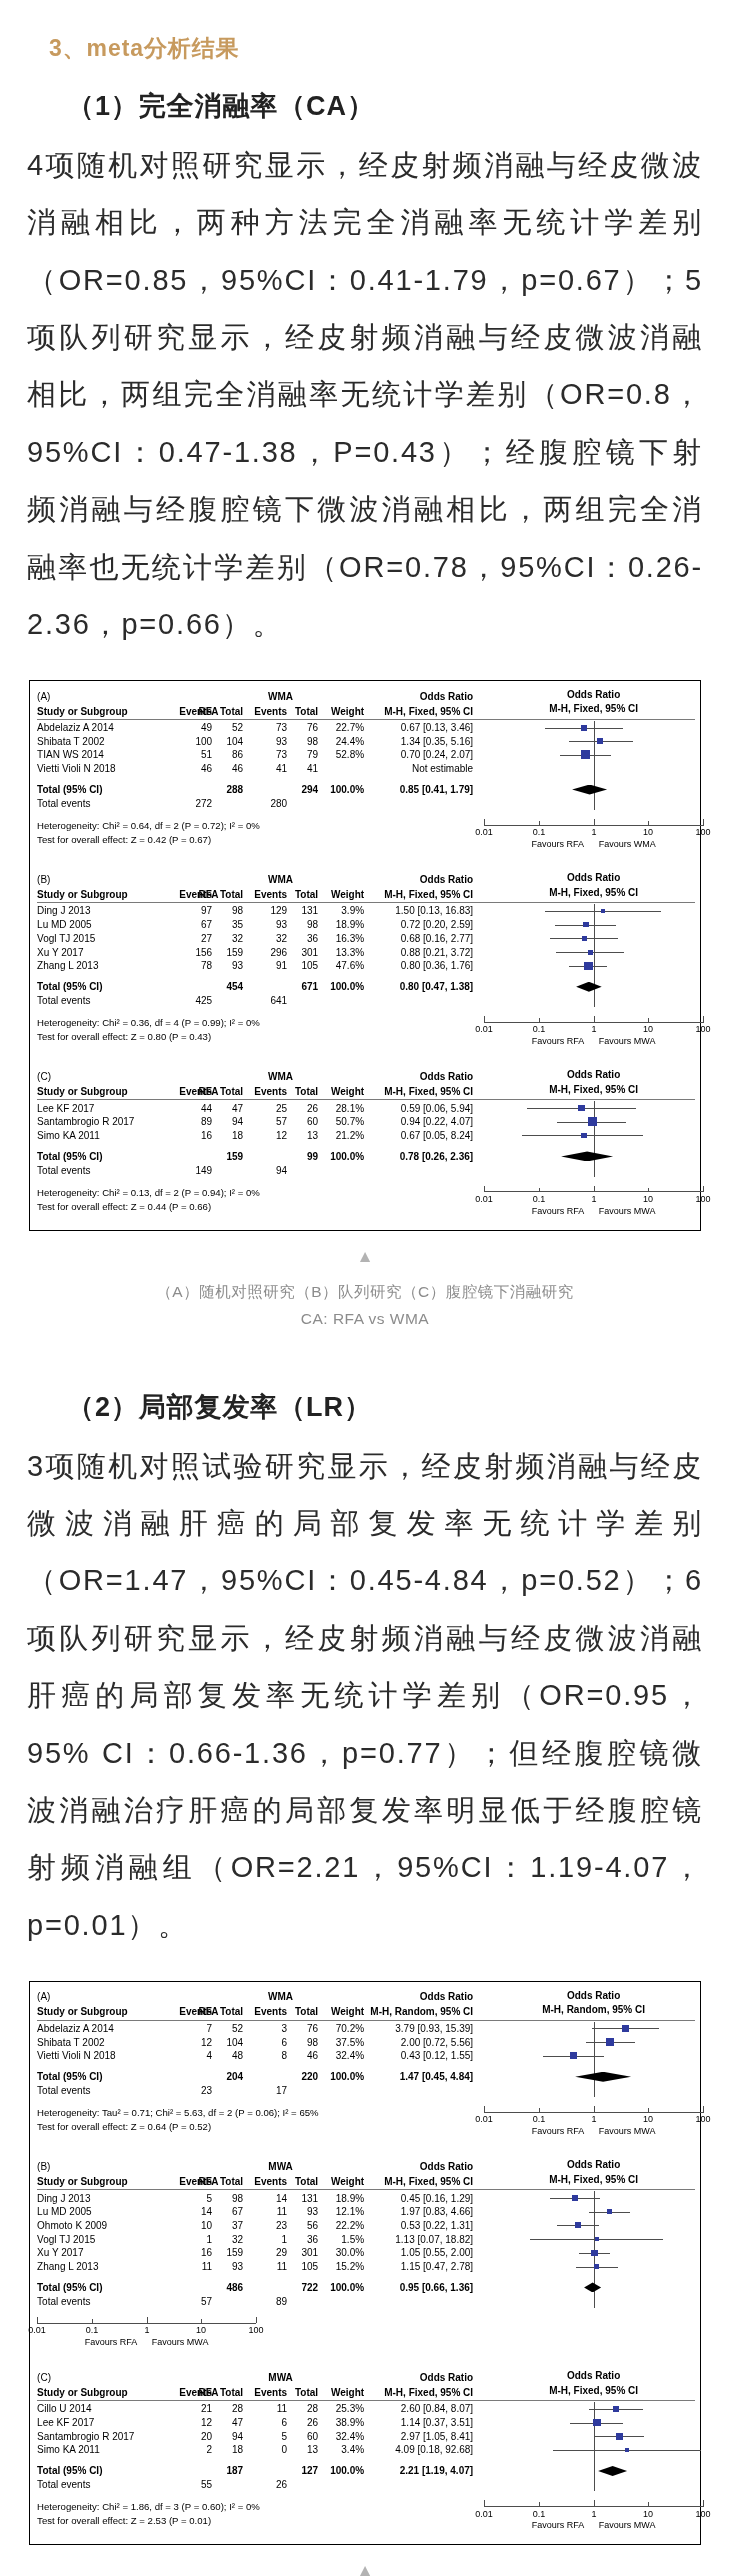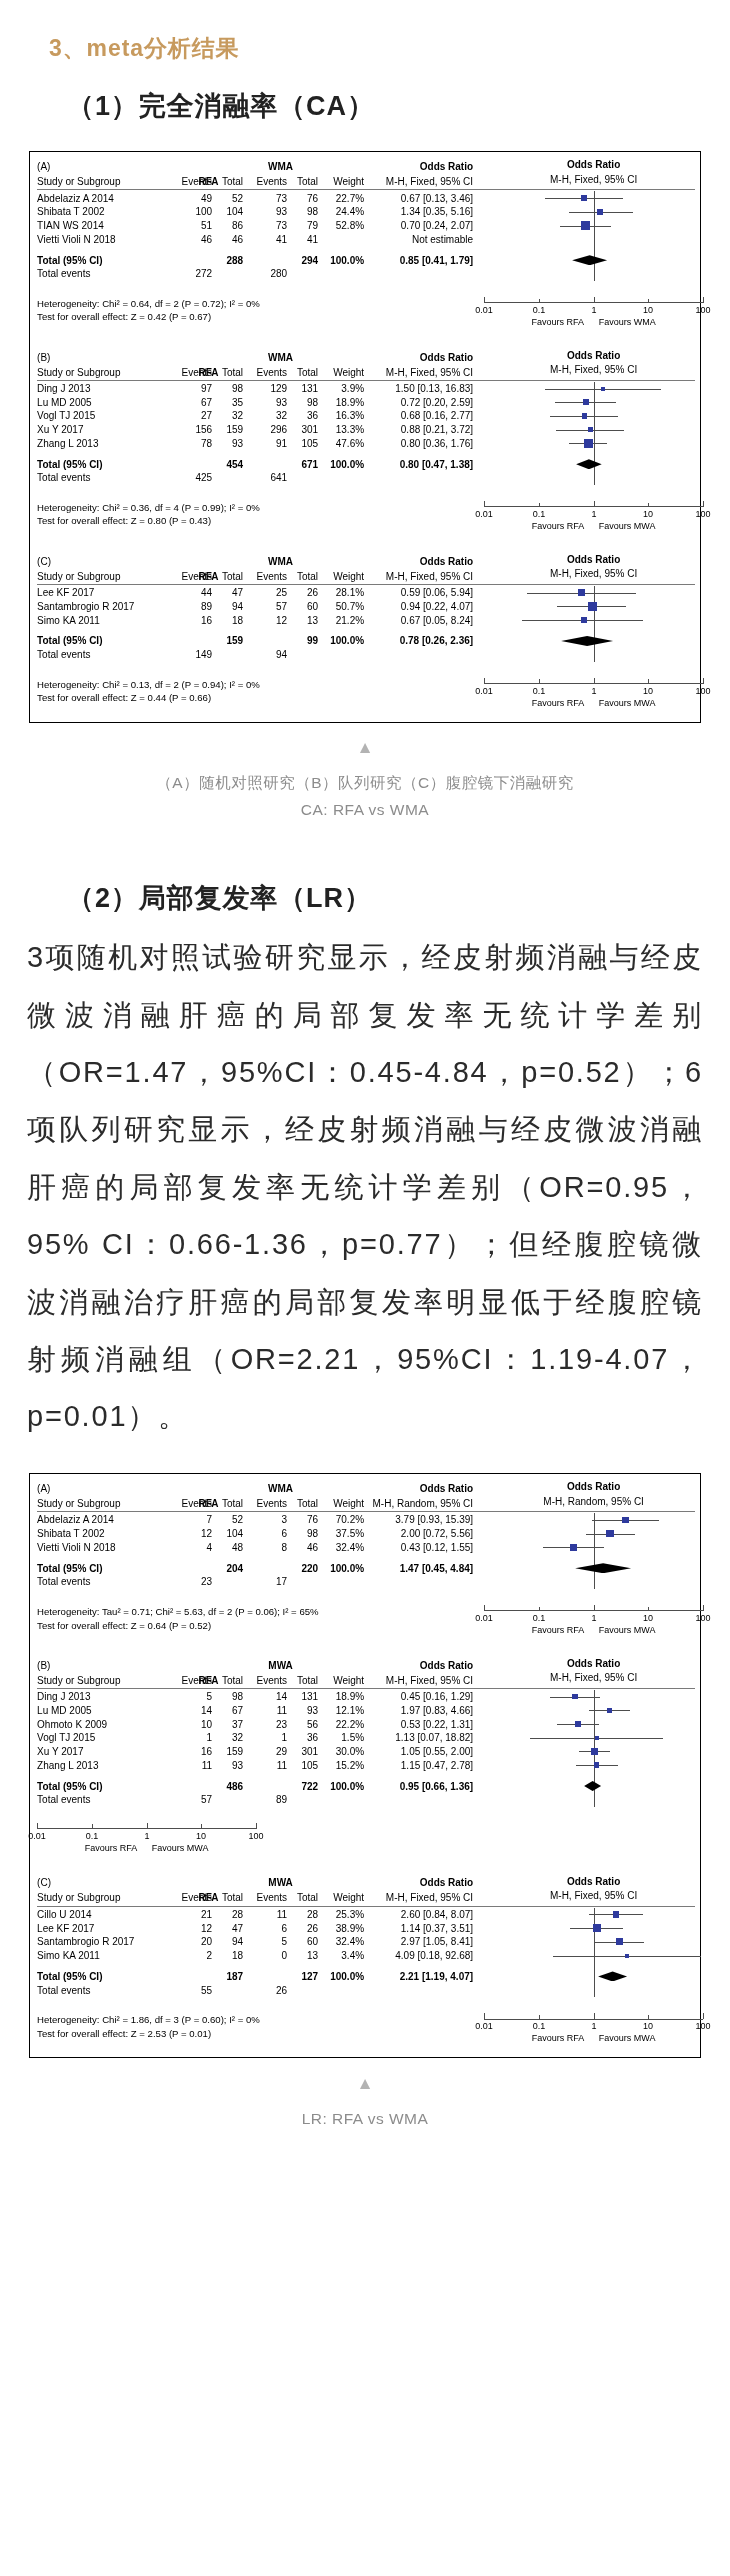--- a/index.html
+++ b/index.html
@@ -11,38 +11,38 @@
   p.body{font-size:29px;line-height:1.98;letter-spacing:1.8px;text-align:justify;margin:5.5px 0 27px 0;color:#2b2b2b;}
 
   
   .plot{border:0.9px solid #000;margin:27px 1.8px 12.8px 1.8px;padding:7.3px 5.5px 9px 7.3px;font-size:10px;color:#000;background:#fff;}
   .subplot + .subplot{margin-top:18px;}
   .prow{display:flex;align-items:center;height:13.7px;white-space:nowrap;}
   .prow.group{height:14.6px;}
   .prow.hdr{height:15.5px;border-bottom:1.8px solid #7a7a7a;margin-bottom:0.9px;}
   .prow.spacer{height:7.3px;}
   .prow.tot{font-weight:bold;}
-  .b{font-weight:normal;}
+  .b{font-weight:bold;}
   .bc{font-weight:bold;text-align:center;}
   .c-study{width:137px;flex:none;overflow:hidden;}
   .c-a{width:38px;flex:none;text-align:right;}
   .c-b{width:31px;flex:none;text-align:right;}
   .c-c{width:44px;flex:none;text-align:right;}
   .c-d{width:31px;flex:none;text-align:right;}
   .c-wt{width:46px;flex:none;text-align:right;}
   .c-ci{width:120px;flex:none;text-align:right;padding-right:11px;box-sizing:border-box;}
   .c-pair1{width:69px;flex:none;margin-top:30px;}
   .c-pair2{width:75px;flex:none;text-align:center;}
   .c-g{width:219px;flex:none;position:relative;height:100%;text-align:center;}
   .c-lead{width:447px;flex:none;}
   .vl{position:absolute;left:110px;top:0;bottom:0;width:0.9px;background:#4d4d4d;}
   .cil{position:absolute;top:50%;height:0.9px;background:#4d4d4d;}
   .sq{position:absolute;background:#2e3a9d;}
   .diamond{position:absolute;top:1.8px;height:10px;background:#000;clip-path:polygon(0 50%,50% 0,100% 50%,50% 100%);}
-  .frow{display:flex;height:35px;margin-top:16px;}
+  .frow{display:flex;height:35px;margin-top:9px;}
   .fleft{width:447px;flex:none;}
   .stat{height:13.7px;line-height:13.7px;font-size:9.6px;}
   .axis{position:relative;height:35px;}
   .vstub{position:absolute;left:110px;top:0;height:5.5px;width:0.9px;background:#4d4d4d;}
   .axline{position:absolute;top:5.5px;left:0;right:0;height:0.9px;background:#4d4d4d;}
   .tick{position:absolute;top:1.8px;width:0.9px;height:4.6px;background:#4d4d4d;}
   .tick.end{top:0;height:6.4px;}
   .ticklbl{position:absolute;top:8.2px;transform:translateX(-50%);font-size:9px;}
   .fav{position:absolute;top:20px;left:0;right:0;display:flex;justify-content:center;gap:14.6px;font-size:9px;}
 
@@ -52,20 +52,21 @@
 </style>
 </head>
 <body>
 
 <div class="doc">
 
   <h2>3、meta分析结果</h2>
 
   <section>
     <h3>（1）完全消融率（CA）</h3>
+    <p class="body">4项随机对照研究显示，经皮射频消融与经皮微波消融相比，两种方法完全消融率无统计学差别（OR=0.85，95%CI：0.41-1.79，p=0.67）；5项队列研究显示，经皮射频消融与经皮微波消融相比，两组完全消融率无统计学差别（OR=0.8，95%CI：0.47-1.38，P=0.43）；经腹腔镜下射频消融与经腹腔镜下微波消融相比，两组完全消融率也无统计学差别（OR=0.78，95%CI：0.26-2.36，p=0.66）。</p>
     <div class="plot" id="plot-0">
         <div class="subplot">
           <div class="prow group">
             <div class="c-study">(A)</div>
             <div class="c-pair1 bc">RFA</div>
             <div class="c-pair2 bc">WMA</div>
             <div class="c-wt"></div>
             <div class="c-ci bc">Odds Ratio</div>
             <div class="c-g bc">Odds Ratio</div>
           </div>

